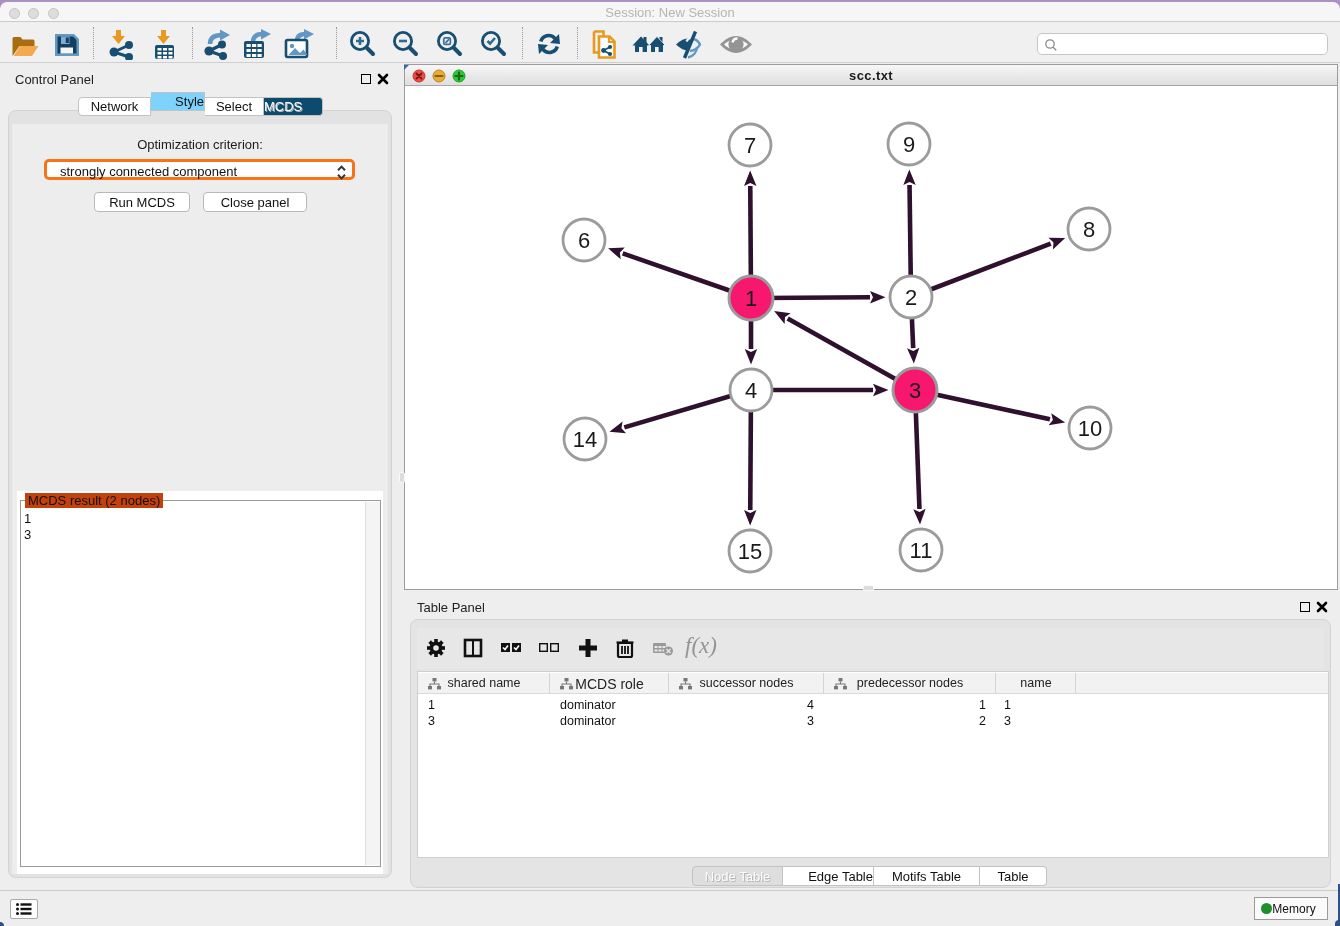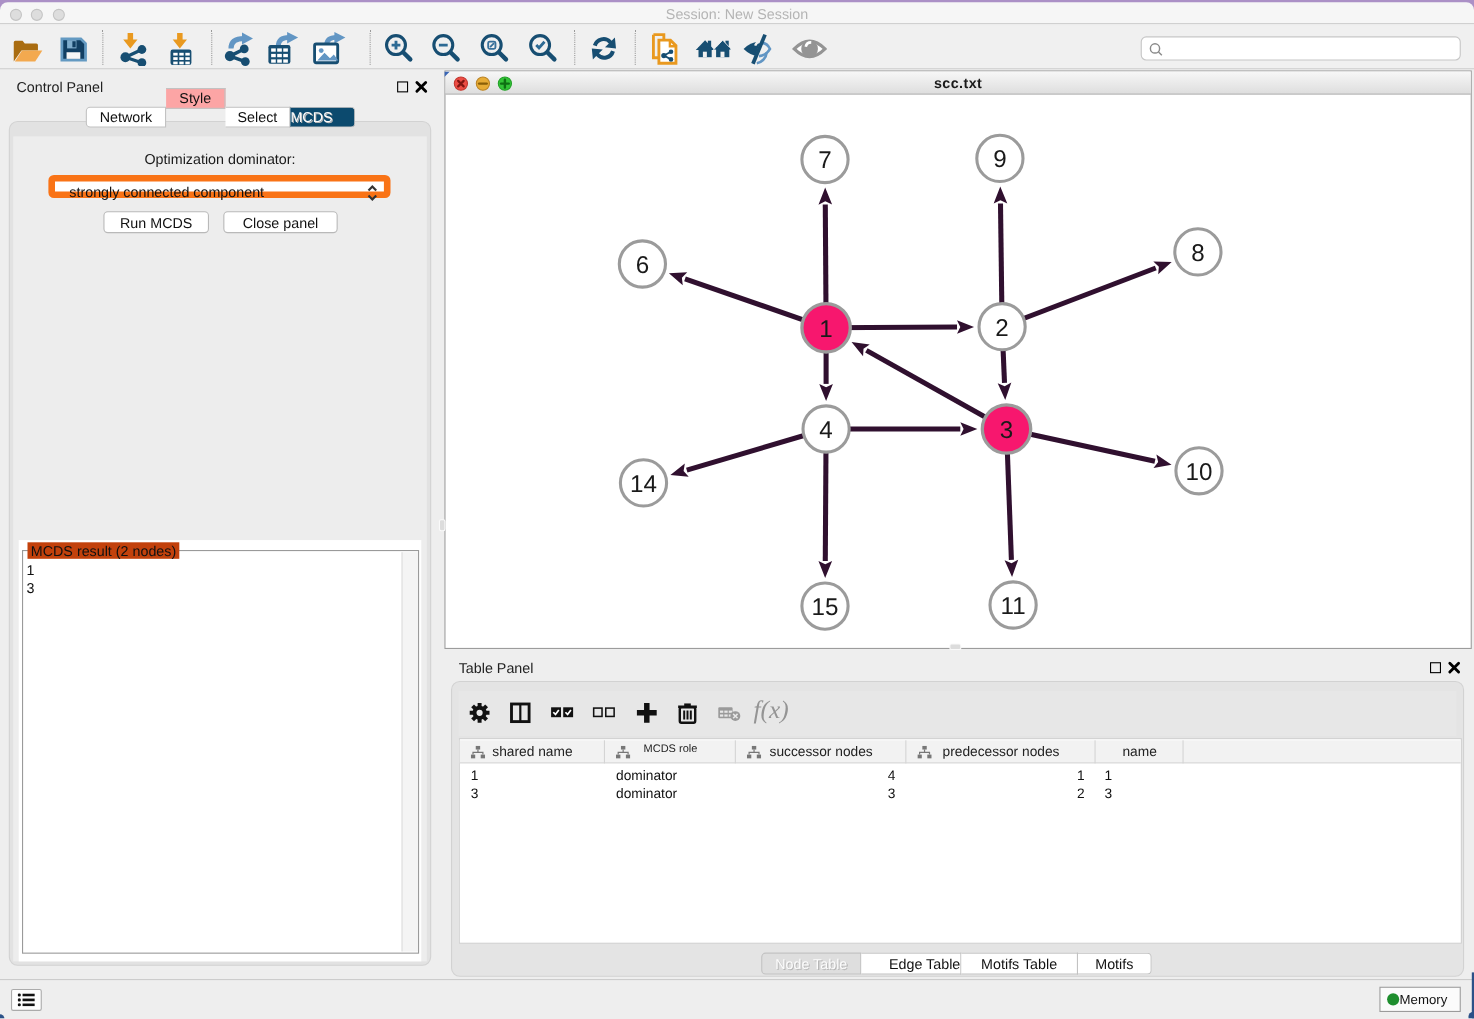--- a/index.html
+++ b/index.html
@@ -172,26 +172,26 @@
 <div class="abs" style="left:15px;top:72px;font-size:13px;color:#222">Control Panel</div>
 <div class="abs" style="left:361px;top:74px;width:10px;height:10px;border:1.5px solid #000"></div>
 <svg class="abs" style="left:377px;top:73px" width="12" height="12" viewBox="0 0 12 12">
     <path d="M2 2 L10 10 M10 2 L2 10" stroke="#000" stroke-width="2.6" stroke-linecap="round"></path>
   </svg>
 
 <div class="abs" style="left:8px;top:110px;width:384px;height:768px;background:#e2e2e2;border:1px solid #d2d2d2;border-radius:8px"></div>
 <div class="abs" style="left:12px;top:124px;width:376px;height:750px;background:#ededed"></div>
 
 <div class="abs" style="left:78px;top:97px;width:73px;height:19px;background:#ffffff;border:1px solid #c2c2c2;border-radius:4px 0 0 4px;font-size:13px;text-align:center;line-height:18px;color:#111">Network</div>
-<div class="abs" style="left:151px;top:80px;width:54px;height:19px;background:#fca5a5;border:1px solid #c2c2c2;border-left:none;font-size:13px;text-align:center;line-height:18px;color:#111">Style</div>
+<div class="abs" style="left:151px;top:92px;width:54px;height:19px;background:#7dd3fc;border:1px solid #c2c2c2;border-left:none;font-size:13px;text-align:right;line-height:18px;color:#111">Style</div>
 <div class="abs" style="left:205px;top:97px;width:59px;height:19px;background:#ffffff;border:1px solid #c2c2c2;border-left:none;font-size:13px;text-align:center;line-height:18px;color:#111">Select</div>
 <div class="abs" style="left:264px;top:97px;width:59px;height:19px;background:#0c4a6e;border:1px solid #c2c2c2;border-left:none;border-radius:0 4px 4px 0;font-size:13px;text-align:left;line-height:18px;color:#fcfcfc;text-shadow:1px 1px 0 #b5b5b5">MCDS</div>
 
-<div class="abs" style="left:12px;top:137px;width:376px;text-align:center;font-size:13px;color:#1a1a1a">Optimization dominator:</div>
-<div class="abs" style="left:44px;top:159px;width:311px;height:21px;background:#ffffff;border:6px solid #f97316;border-radius:5px;font-size:13px;line-height:20px;color:#111;padding-left:13px">strongly connected component
+<div class="abs" style="left:12px;top:137px;width:376px;text-align:center;font-size:13px;color:#1a1a1a">Optimization criterion:</div>
+<div class="abs" style="left:44px;top:159px;width:311px;height:21px;background:#ffffff;border:3px solid #f97316;border-radius:5px;font-size:13px;line-height:20px;color:#111;padding-left:13px">strongly connected component
 <svg width="11" height="15" viewBox="0 0 11 15" style="position:absolute;right:5px;top:3px">
       <path d="M2 5.2 L5.5 1.6 L9 5.2" stroke="#333" stroke-width="2" fill="none"></path>
       <path d="M2 9.8 L5.5 13.4 L9 9.8" stroke="#333" stroke-width="2" fill="none"></path>
     </svg>
 </div>
 <div class="abs" style="left:94px;top:192px;width:96px;height:20px;background:#ffffff;border:1px solid #b9b9b9;border-radius:4px;font-size:13px;text-align:center;line-height:19px;color:#111">Run MCDS</div>
 <div class="abs" style="left:203px;top:192px;width:104px;height:20px;background:#ffffff;border:1px solid #b9b9b9;border-radius:4px;font-size:13px;text-align:center;line-height:19px;color:#111">Close panel</div>
 
 <div class="abs" style="left:17px;top:491px;width:366px;height:383px;background:#ffffff"></div>
 <div class="abs" style="left:20px;top:500px;width:361px;height:367px;border:1px solid #9a9a9a"></div>
@@ -339,21 +339,21 @@
     <div class="abs" style="left:0px;top:3px;width:132px;text-align:center;font-size:12.5px;color:#222">shared name</div>
     <svg class="abs" style="left:10px;top:5px" width="13" height="12" viewBox="0 0 13 12">
       <g fill="#777">
         <rect x="4.5" y="0" width="4" height="3.4"></rect>
         <rect x="0" y="8" width="4" height="3.4"></rect>
         <rect x="9" y="8" width="4" height="3.4"></rect>
         <path d="M6.5 3.4 v2.6 M2 8 v-2 h9 v2" stroke="#777" stroke-width="1.1" fill="none"></path>
       </g>
     </svg>
     <div class="abs" style="left:132px;top:0;width:119px;height:21px;border-right:1px solid #d4d4d4;"></div>
-    <div class="abs" style="left:132px;top:3px;width:119px;text-align:center;font-size:10px;color:#222">MCDS role</div>
+    <div class="abs" style="left:132px;top:3px;width:119px;text-align:center;font-size:14px;color:#222">MCDS role</div>
     <svg class="abs" style="left:142px;top:5px" width="13" height="12" viewBox="0 0 13 12">
       <g fill="#777">
         <rect x="4.5" y="0" width="4" height="3.4"></rect>
         <rect x="0" y="8" width="4" height="3.4"></rect>
         <rect x="9" y="8" width="4" height="3.4"></rect>
         <path d="M6.5 3.4 v2.6 M2 8 v-2 h9 v2" stroke="#777" stroke-width="1.1" fill="none"></path>
       </g>
     </svg>
     <div class="abs" style="left:251px;top:0;width:155px;height:21px;border-right:1px solid #d4d4d4;"></div>
     <div class="abs" style="left:251px;top:3px;width:155px;text-align:center;font-size:12.5px;color:#222">successor nodes</div>
@@ -388,21 +388,21 @@
     <div class="abs" style="left:10px;top:18px">3</div>
     <div class="abs" style="left:142px;top:18px">dominator</div>
     <div class="abs" style="left:251px;top:18px;width:145px;text-align:right">3</div>
     <div class="abs" style="left:406px;top:18px;width:162px;text-align:right">2</div>
     <div class="abs" style="left:586px;top:18px">3</div>
   </div>
 
 <div class="abs" style="left:692px;top:866px;width:91px;height:20px;background:#dedede;border:1px solid #c2c2c2;border-radius:4px 0 0 4px;font-size:13px;text-align:center;line-height:19px;color:#fcfcfc;text-shadow:1px 1px 0 #b5b5b5">Node Table</div>
 <div class="abs" style="left:783px;top:866px;width:91px;height:20px;background:#ffffff;border:1px solid #c2c2c2;border-left:none;font-size:13px;text-align:right;line-height:19px;color:#111">Edge Table</div>
 <div class="abs" style="left:874px;top:866px;width:106px;height:20px;background:#ffffff;border:1px solid #c2c2c2;border-left:none;font-size:13px;text-align:center;line-height:19px;color:#111">Motifs Table</div>
-<div class="abs" style="left:980px;top:866px;width:67px;height:20px;background:#ffffff;border:1px solid #c2c2c2;border-left:none;border-radius:0 4px 4px 0;font-size:13px;text-align:center;line-height:19px;color:#111">Motifs</div>
+<div class="abs" style="left:980px;top:866px;width:67px;height:20px;background:#ffffff;border:1px solid #c2c2c2;border-left:none;border-radius:0 4px 4px 0;font-size:13px;text-align:center;line-height:19px;color:#111">Table</div>
 
 <div class="abs" style="left:0;top:890px;width:1340px;height:36px;background:#eeeeee;border-top:1px solid #cccccc"></div>
 <div class="abs" style="left:10px;top:899px;width:28px;height:20px;background:#fdfdfd;border:1px solid #ababab;border-radius:2px">
 <svg width="16" height="12" viewBox="0 0 16 12" style="position:absolute;left:5px;top:3px">
       <circle cx="1.5" cy="1.5" r="1.5" fill="#111"></circle>
       <circle cx="1.5" cy="6" r="1.5" fill="#111"></circle>
       <circle cx="1.5" cy="10.5" r="1.5" fill="#111"></circle>
       <rect x="4.5" y="0.3" width="11" height="2.4" fill="#111"></rect>
       <rect x="4.5" y="4.8" width="11" height="2.4" fill="#111"></rect>
       <rect x="4.5" y="9.3" width="11" height="2.4" fill="#111"></rect>

